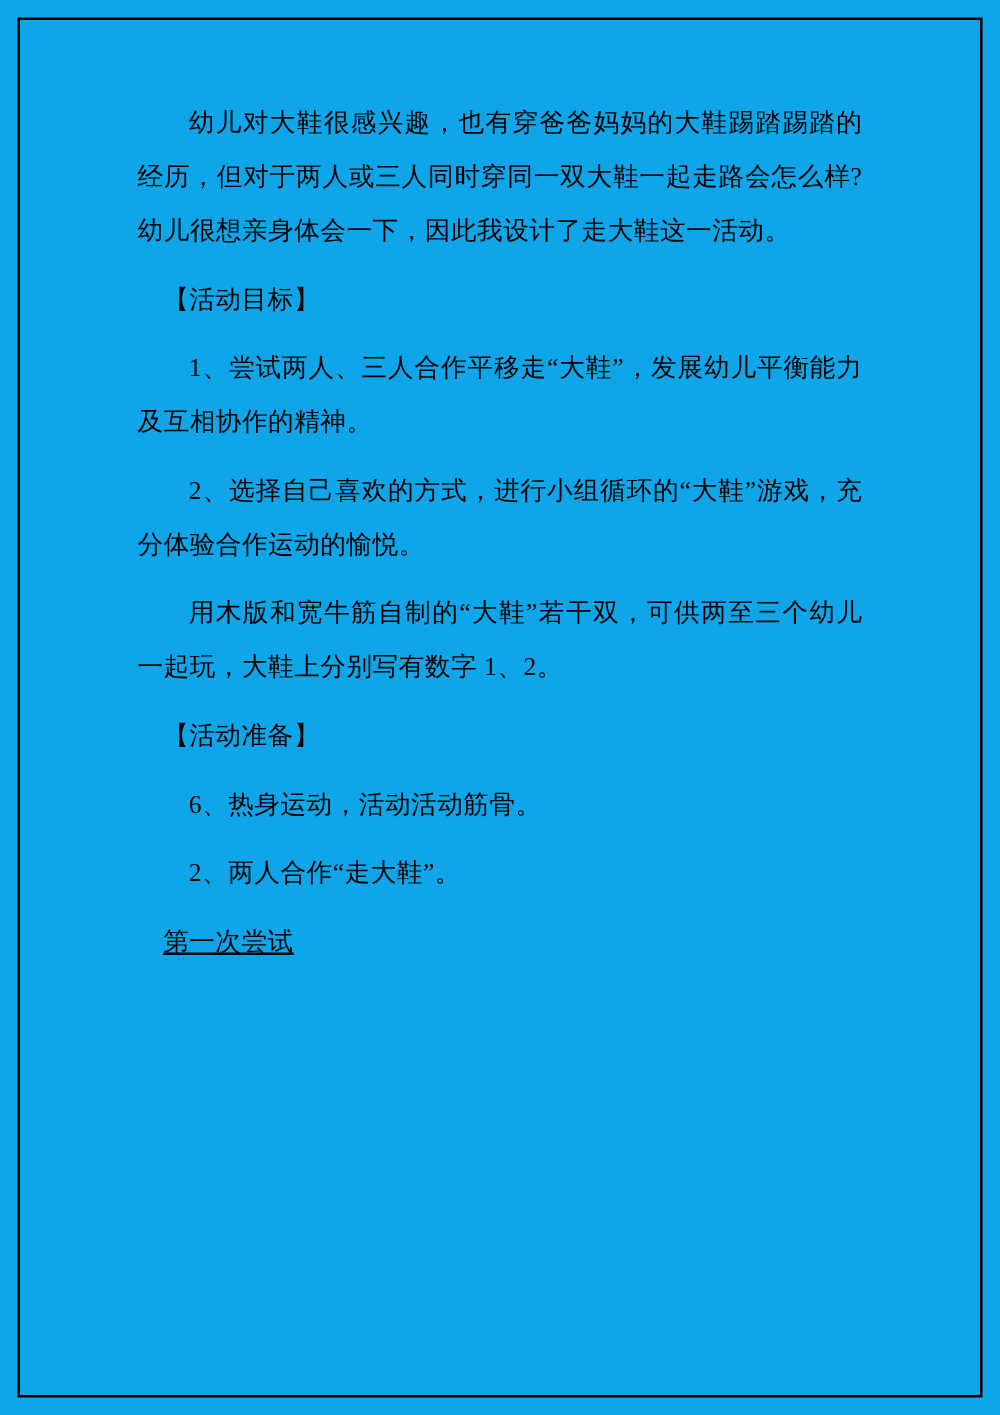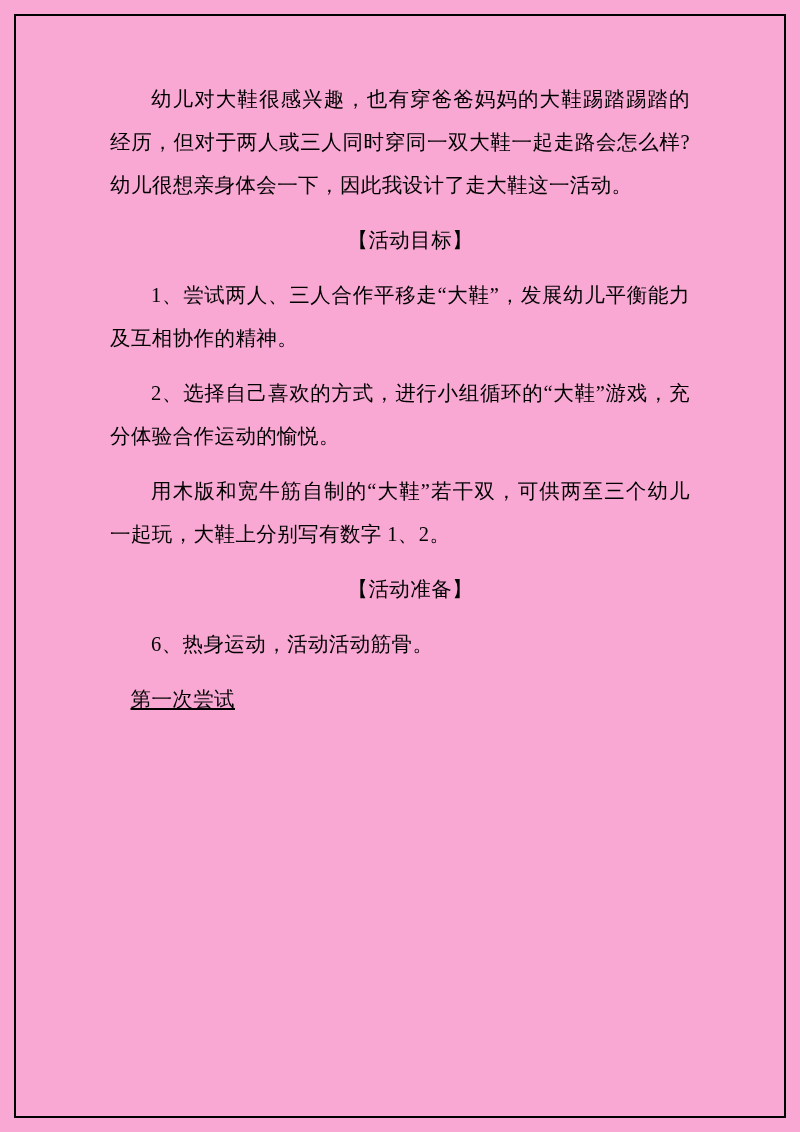--- a/index.html
+++ b/index.html
@@ -7,21 +7,21 @@
     padding: 0;
     background: #ffffff;
   }
   body {
     font-family: "Liberation Serif", "DejaVu Serif", serif;
   }
   .page {
     position: relative;
     width: 800px;
     height: 1132px;
-    background: #f9a8d4;
+    background: #0ea5e9;
     box-sizing: border-box;
     overflow: hidden;
   }
   .page-border {
     position: absolute;
     left: 14px;
     top: 14px;
     right: 14px;
     bottom: 14px;
     border: 2px solid #000000;
@@ -50,21 +50,20 @@
     text-indent: 1em;
     text-decoration: underline;
   }
   .heading {
     font-size: 20.5px;
     line-height: 43px;
     color: #000000;
     margin: 0 0 12px 0;
     text-indent: 1em;
     letter-spacing: 0.4px;
-    text-align: center;
   }
 </style>
 </head>
 <body>
 
 <div class="page">
   <div class="page-border"></div>
 
   <div class="content">
 
@@ -76,18 +75,19 @@
 
     <p class="para indent2">2、选择自己喜欢的方式，进行小组循环的“大鞋”游戏，充分体验合作运动的愉悦。</p>
 
 
     <p class="para indent2">用木版和宽牛筋自制的“大鞋”若干双，可供两至三个幼儿一起玩，大鞋上分别写有数字 1、2。</p>
 
     <p class="heading">【活动准备】</p>
 
     <p class="para indent2">6、热身运动，活动活动筋骨。</p>
 
+    <p class="para indent2">2、两人合作“走大鞋”。</p>
 
     <p class="para indent1">第一次尝试</p>
 
 
   </div>
 </div>
 
 </body></html>

